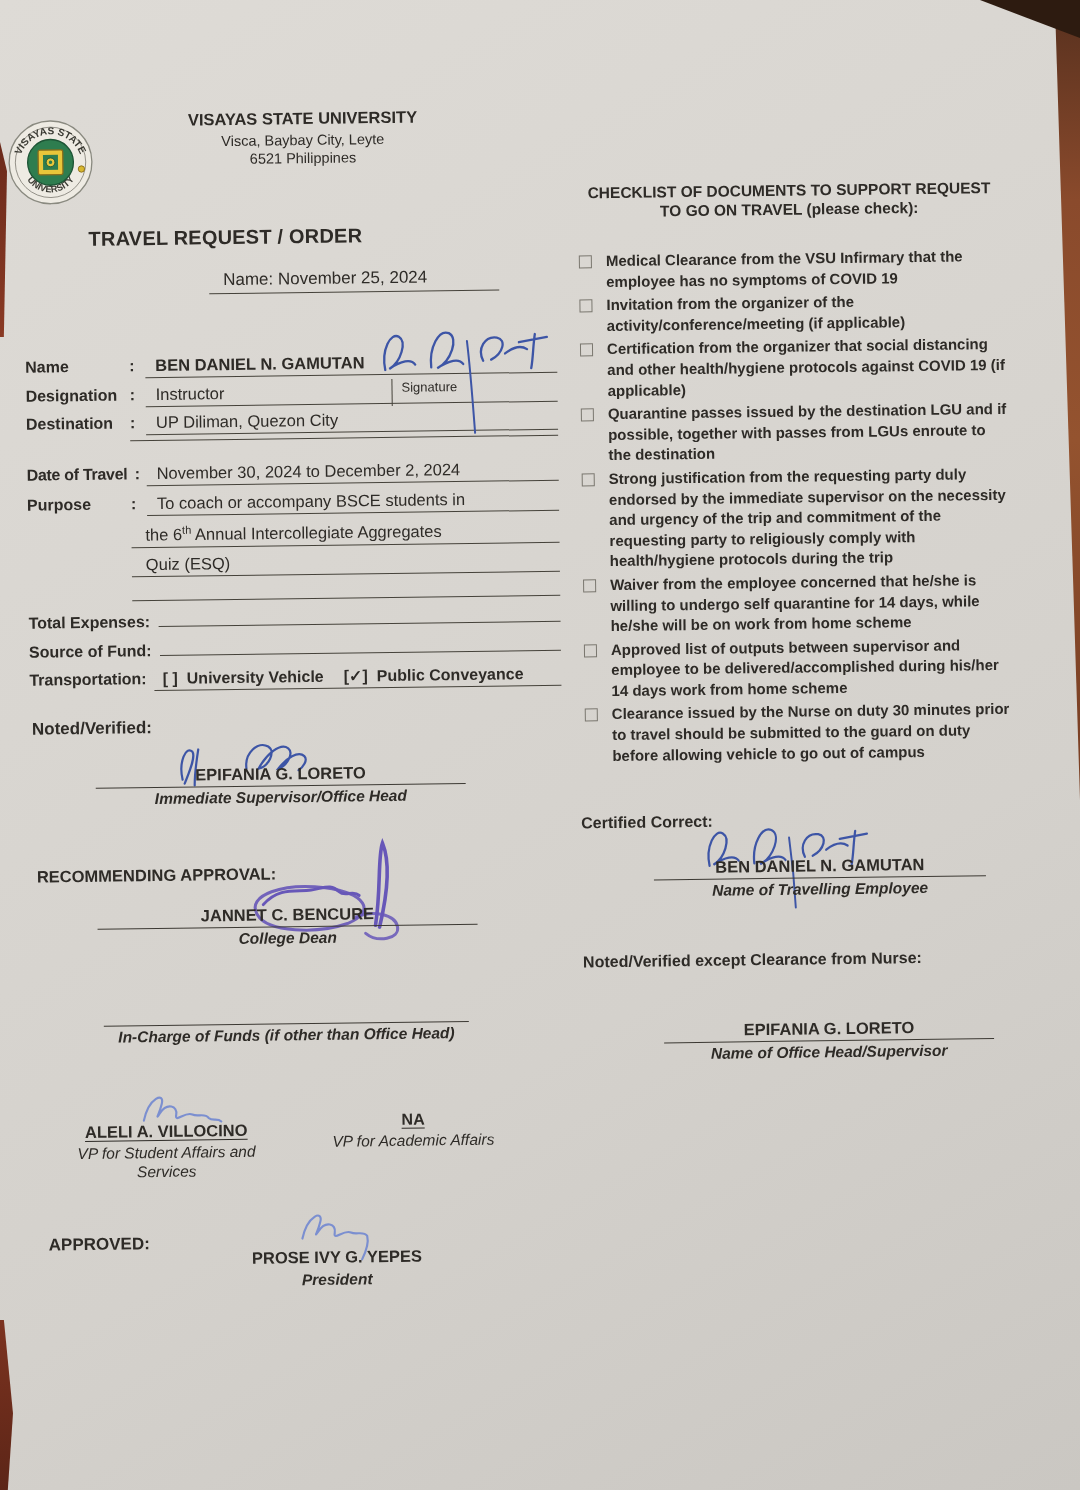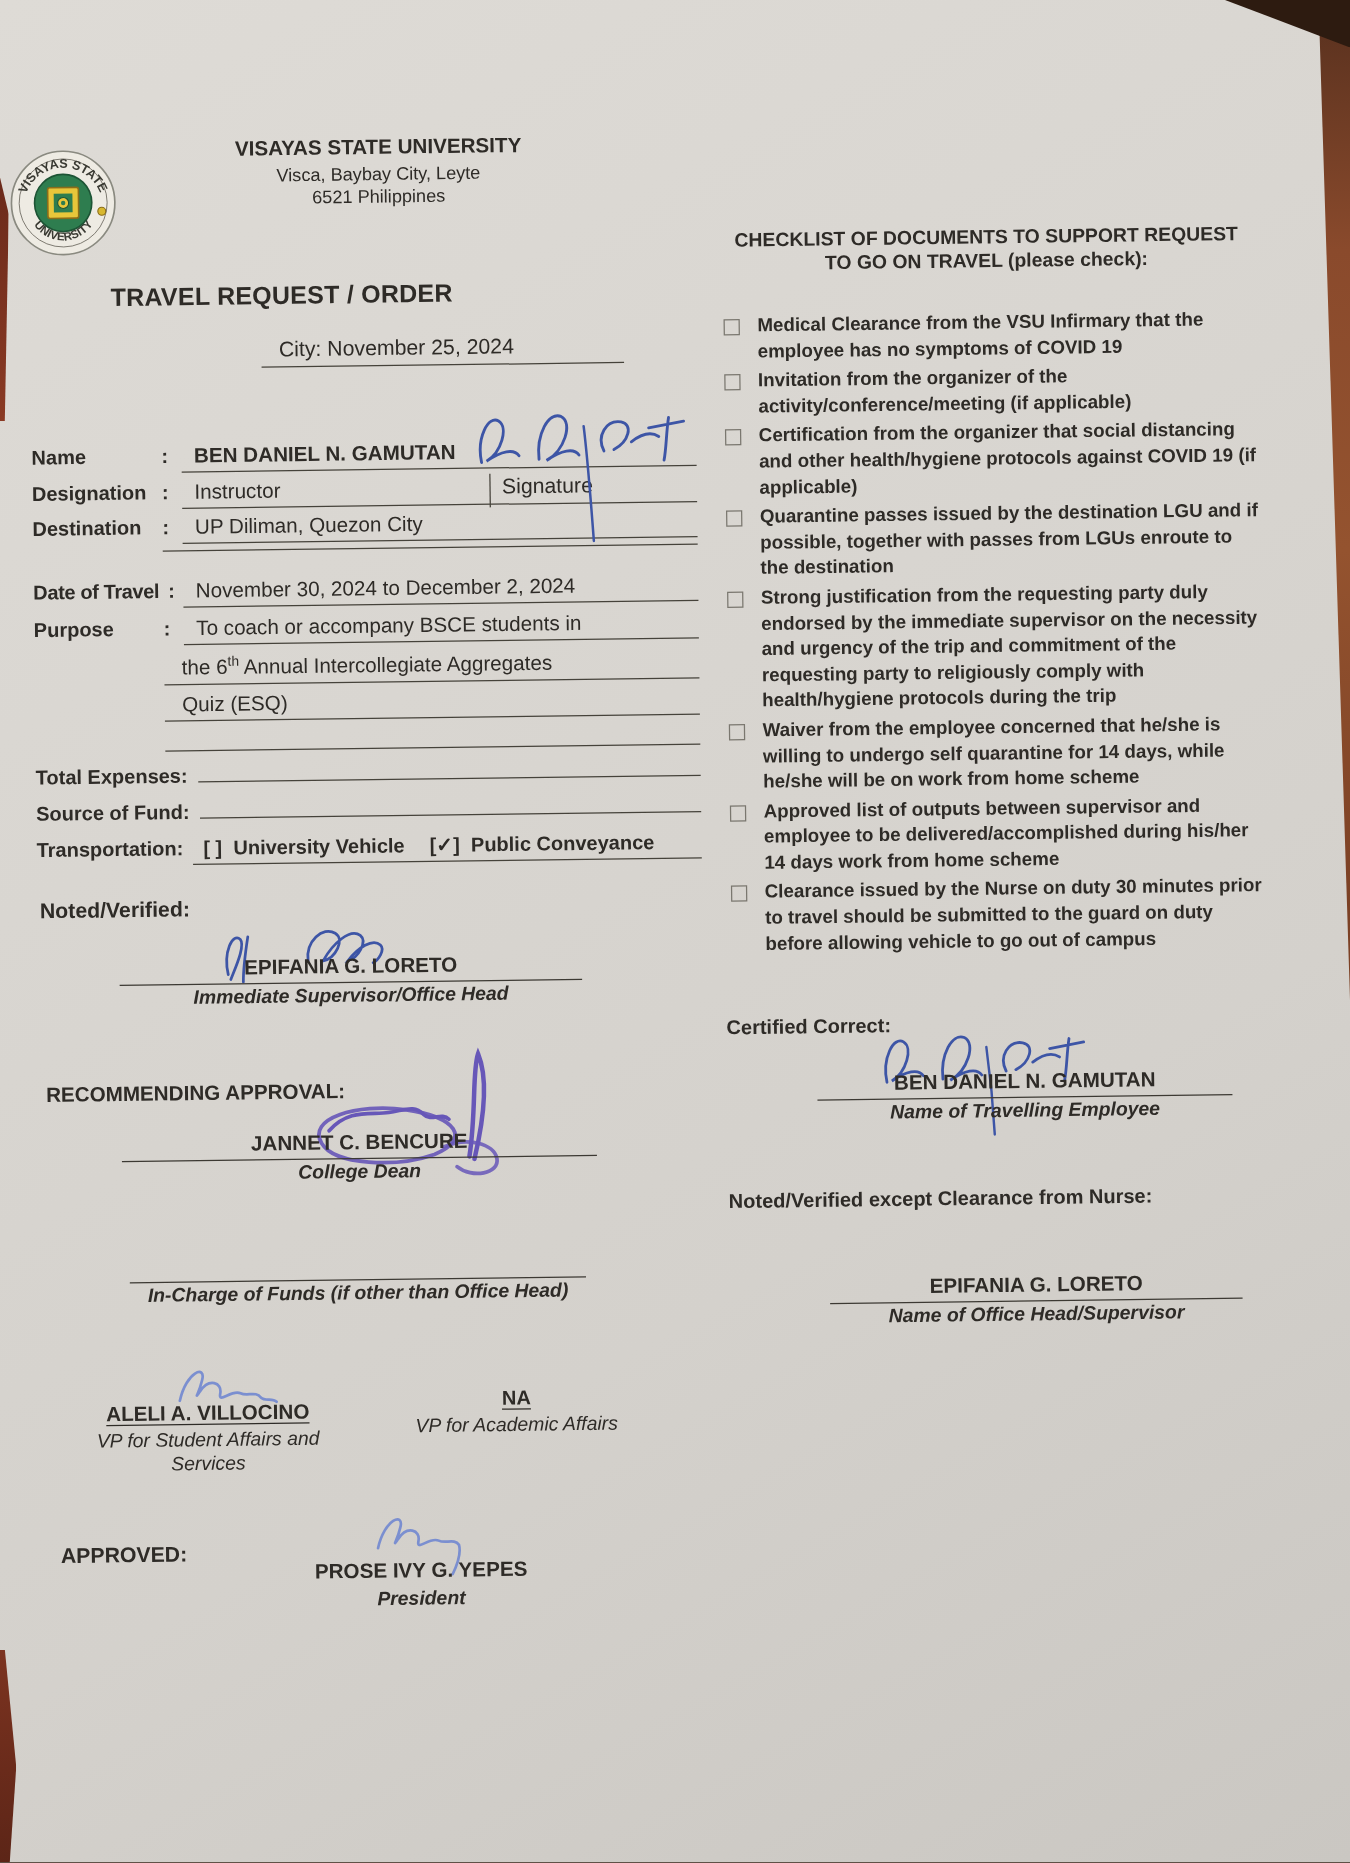--- a/index.html
+++ b/index.html
@@ -89,30 +89,30 @@
     </svg>
 
     <div class="abs center" style="left:158px;top:106px;width:305px;">
       <div class="b" style="font-size:16.5px;">VISAYAS STATE UNIVERSITY</div>
       <div style="font-size:14.5px;margin-top:4px;">Visca, Baybay City, Leyte</div>
       <div style="font-size:14.5px;margin-top:2px;">6521   Philippines</div>
     </div>
 
     <div class="abs b" style="left:95px;top:222px;font-size:20px;letter-spacing:0.2px;">TRAVEL REQUEST / ORDER</div>
 
-    <div class="abs" style="left:215px;top:266px;width:276px;border-bottom:1.8px solid #45423a;padding:0 0 3px 14px;font-size:17px;"><span>City:</span>&nbsp;<span>November 25, 2024</span></div>
+    <div class="abs" style="left:215px;top:266px;width:276px;border-bottom:1.8px solid #45423a;padding:0 0 3px 14px;font-size:17px;"><span>Name:</span>&nbsp;<span>November 25, 2024</span></div>
 
     <div class="frow" style="top:351px;">
       <span class="flab">Name</span>
       <span class="fcol">:</span>
       <span class="fval vb">BEN DANIEL N. GAMUTAN</span>
     </div>
 
     <div class="vdiv" style="left:396px;top:377px;height:27px;"></div>
-    <div class="abs" style="left:406px;top:378px;font-size:17px;">Signature</div>
+    <div class="abs" style="left:406px;top:378px;font-size:13px;">Signature</div>
 
     <div class="frow" style="top:380px;">
       <span class="flab">Designation</span>
       <span class="fcol">:</span>
       <span class="fval">Instructor</span>
     </div>
 
     <div class="frow" style="top:408px;">
       <span class="flab">Destination</span>
       <span class="fcol">:</span>

